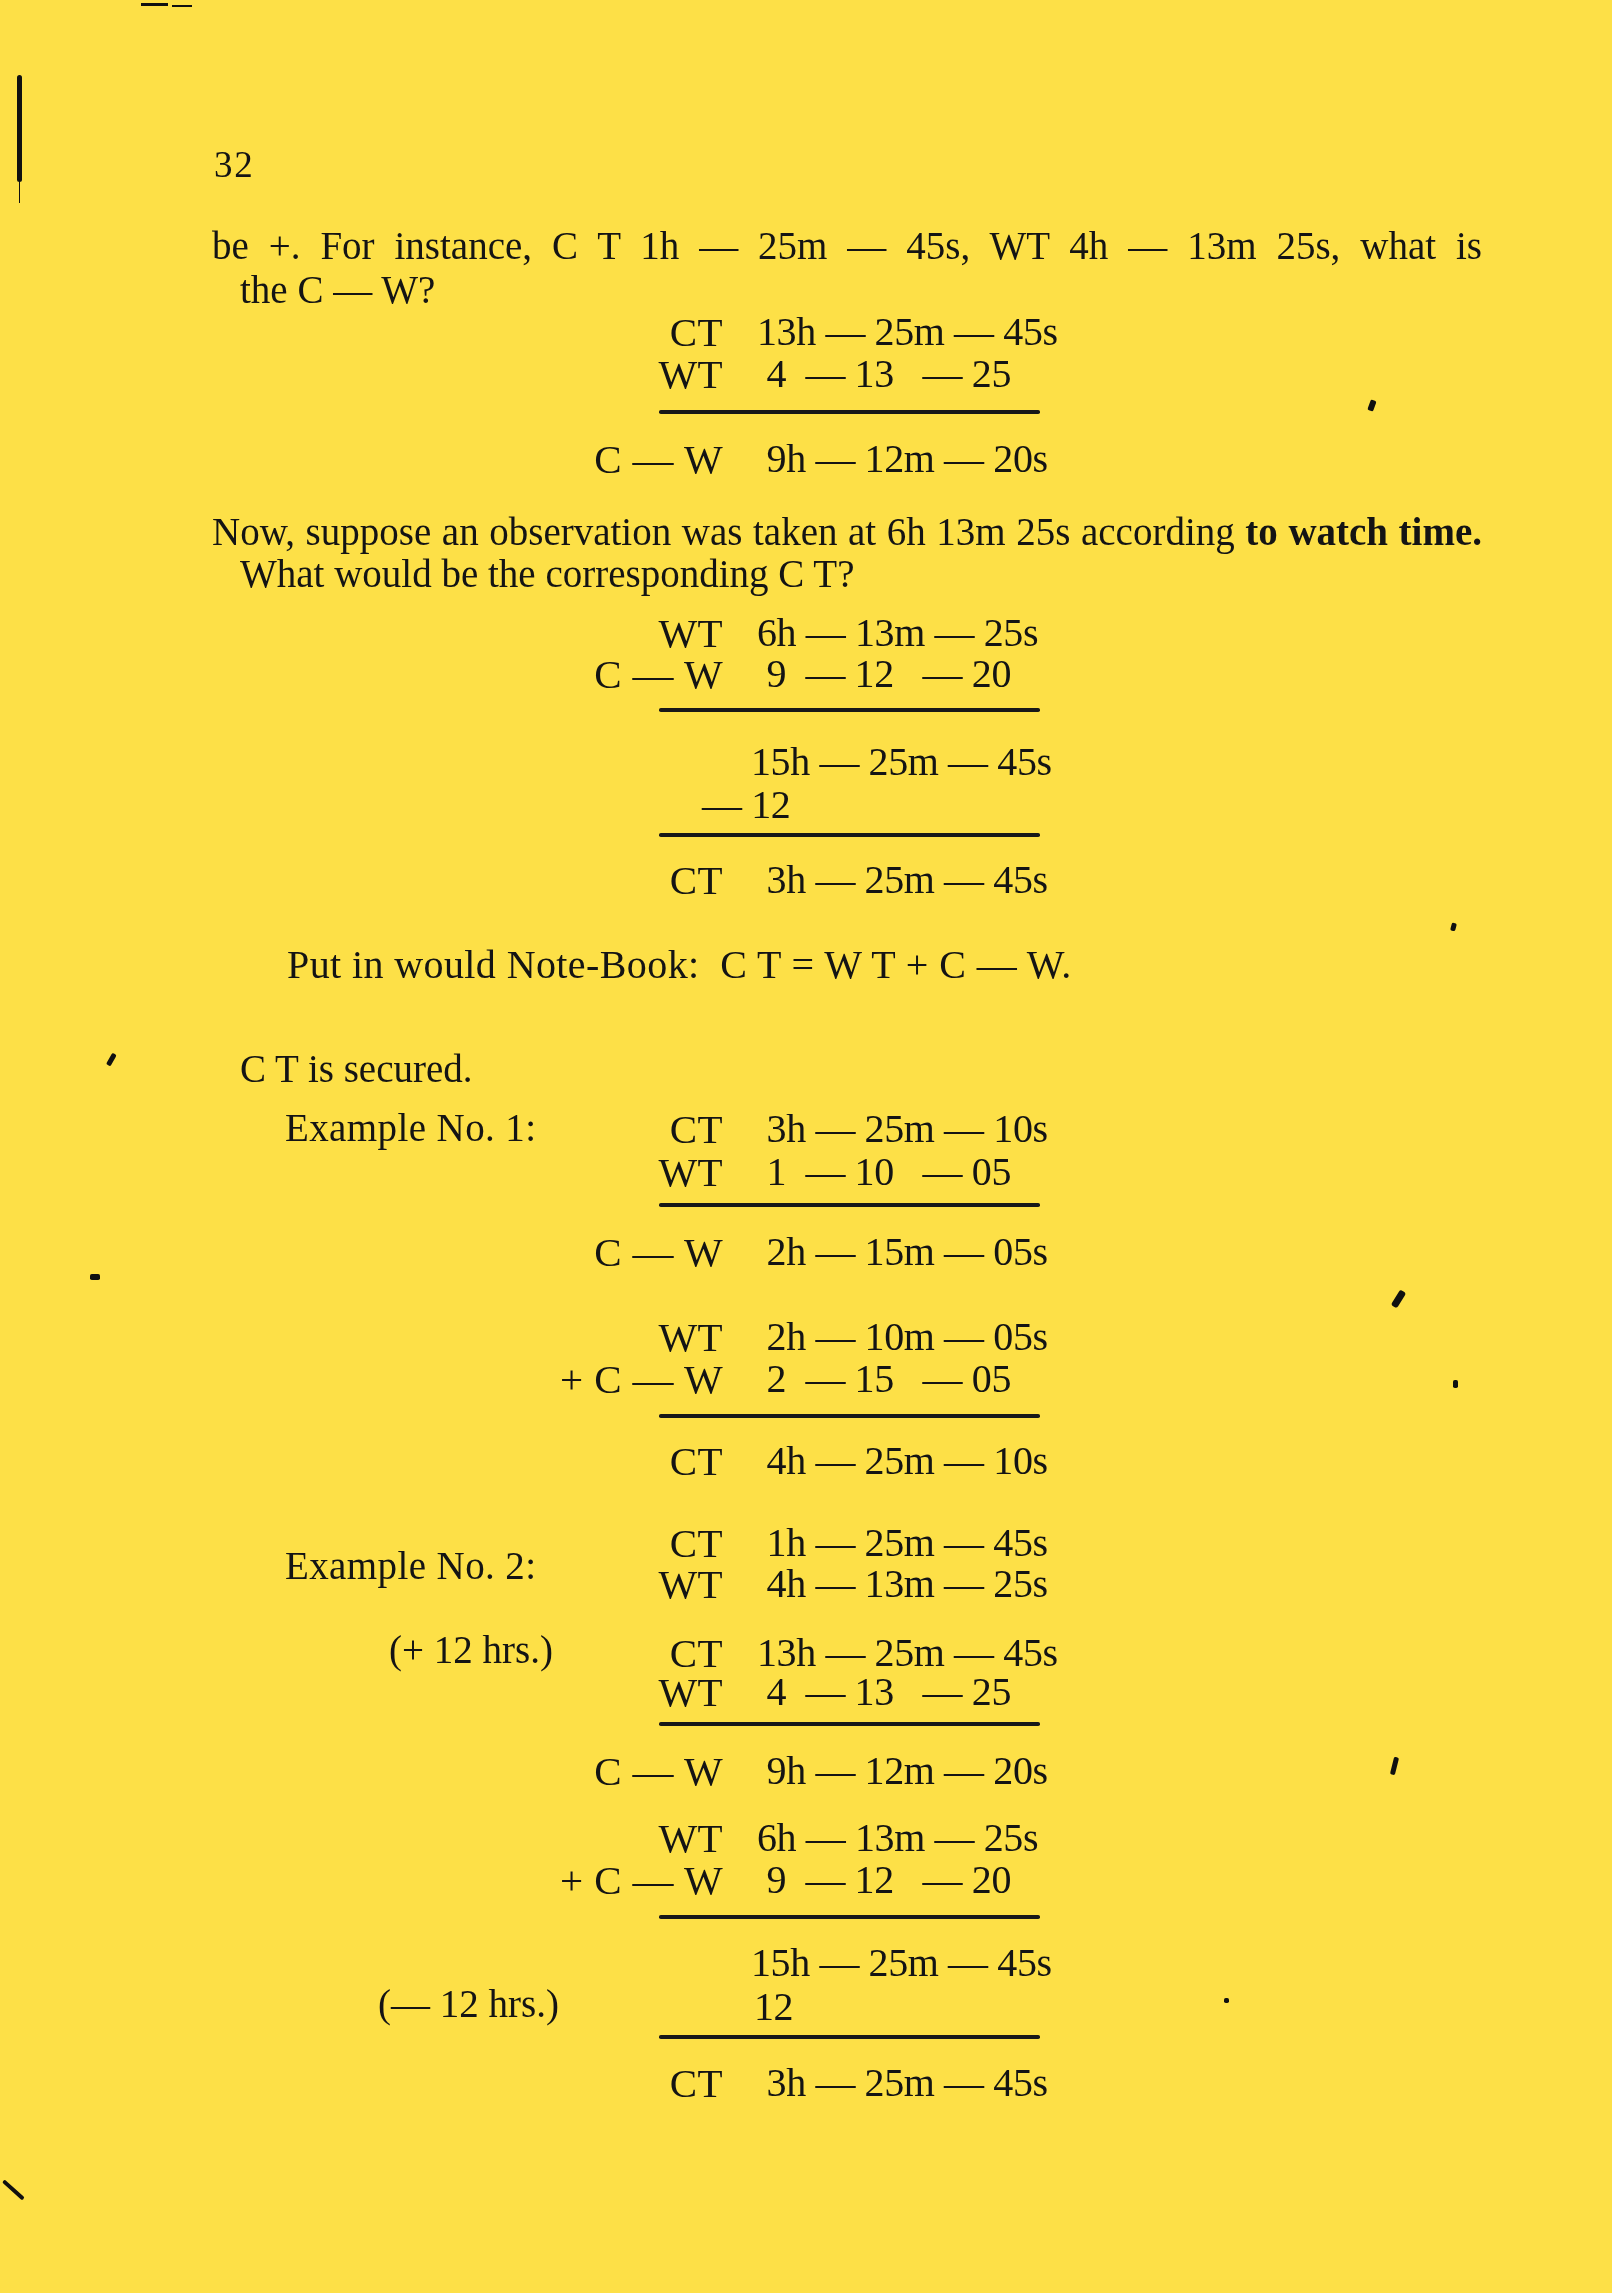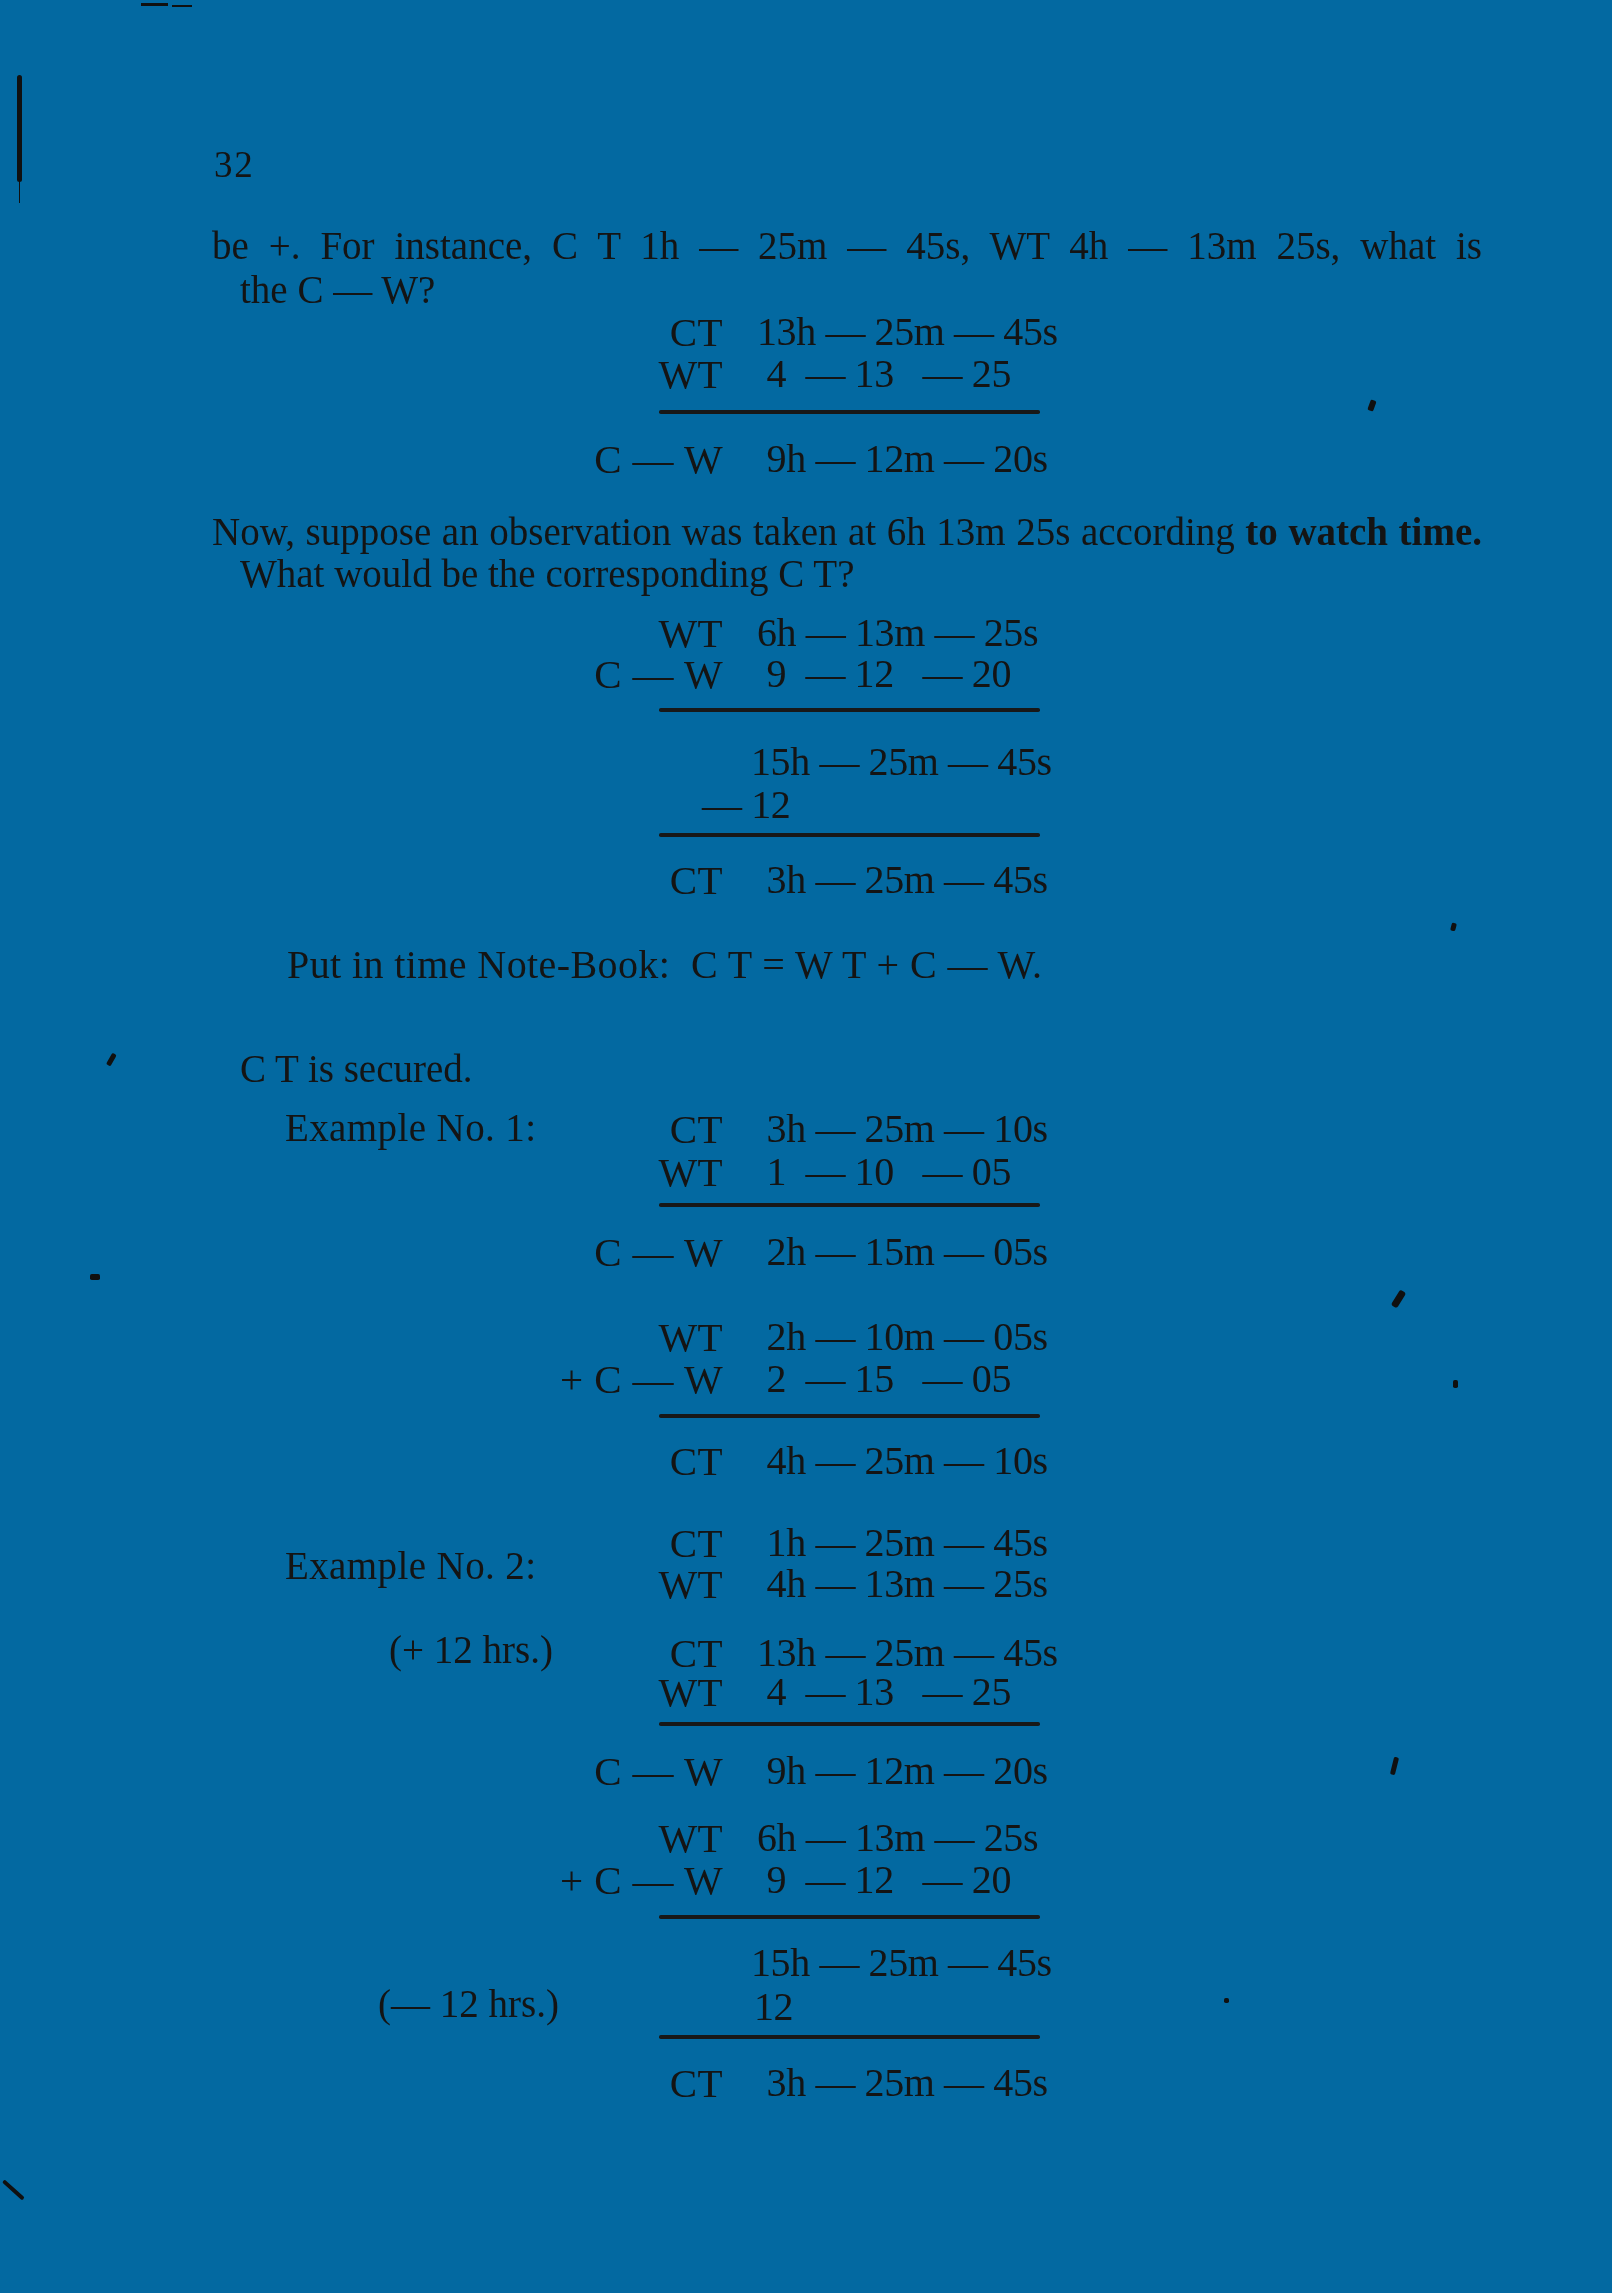--- a/index.html
+++ b/index.html
@@ -1,19 +1,19 @@
 <!DOCTYPE html>
 <html style="font-size:14.3px"><head>
 <meta charset="utf-8">
 <style>
   html,body{margin:0;padding:0;background:#e8e8e4;}
   .page{
     position:relative;
     width:1612px;height:2294px;
-    background:#0369a1;
+    background:#fde047;
     font-family:"Liberation Serif", serif;
     color:#141414;
     overflow:hidden;
   }
   .abs{position:absolute;}
   .pagenum{position:absolute;left:214px;top:143px;font-size:37px;letter-spacing:1.8px;}
   .running-head{
     position:absolute;right:130px;top:139px;
     font-style:italic;font-size:37px;letter-spacing:1.3px;
   }
@@ -99,21 +99,21 @@
   </div>
   <div class="rule" style="top:708px;"></div>
   <div class="val abs" style="left:751px;top:738px;">15h — 25m — 45s</div>
   <div class="val abs" style="left:702px;top:781px;">— 12</div>
   <div class="rule" style="top:833px;"></div>
   <div class="crow" style="top:856px;">
     <span class="lbl">CT</span>
     <span class="val"> 3h — 25m — 45s</span>
   </div>
 
-  <div class="note">Put in time Note-Book:  C T = W T + C — W.</div>
+  <div class="note">Put in would Note-Book:  C T = W T + C — W.</div>
 
   <div class="pline" style="top:1046px;">C T is secured.</div>
 
   <div class="extitle" style="top:1105px;">Example No. 1:</div>
   <div class="crow" style="top:1105px;">
     <span class="lbl">CT</span>
     <span class="val"> 3h — 25m — 10s</span>
   </div>
   <div class="crow" style="top:1148px;">
     <span class="lbl">WT</span>

